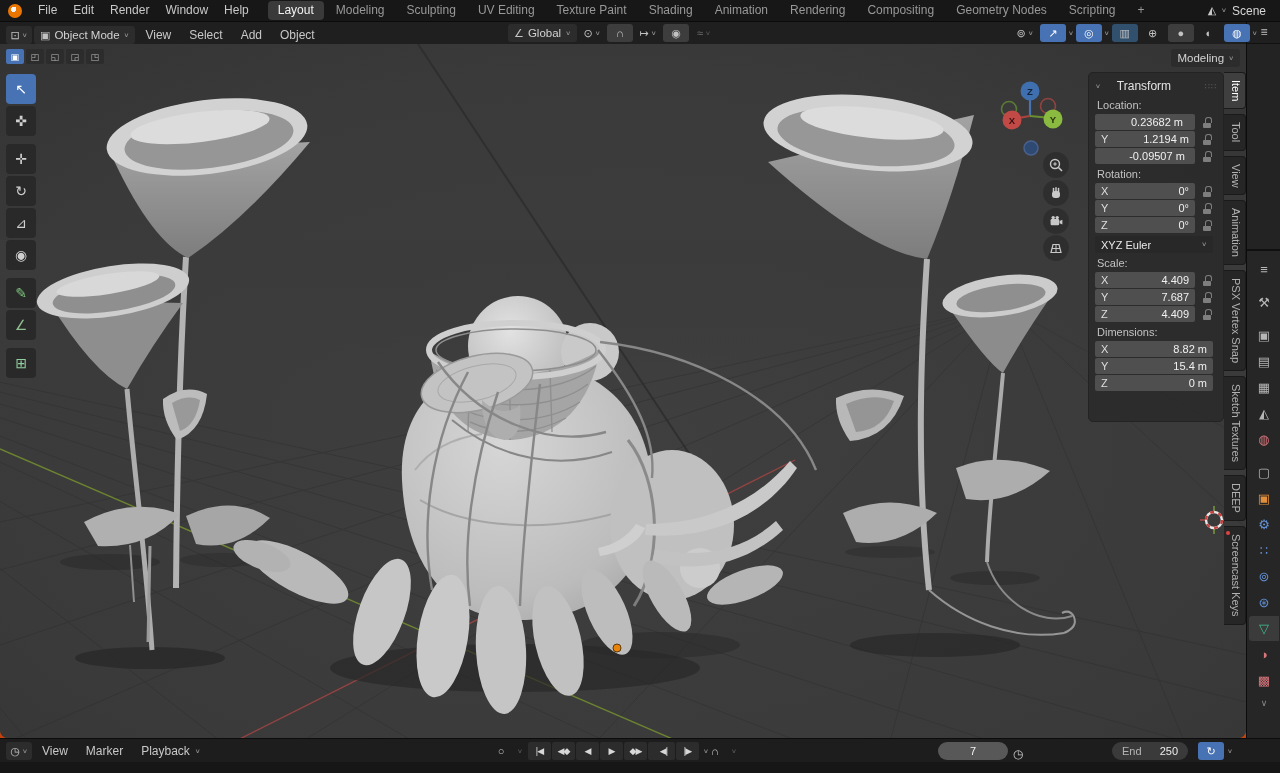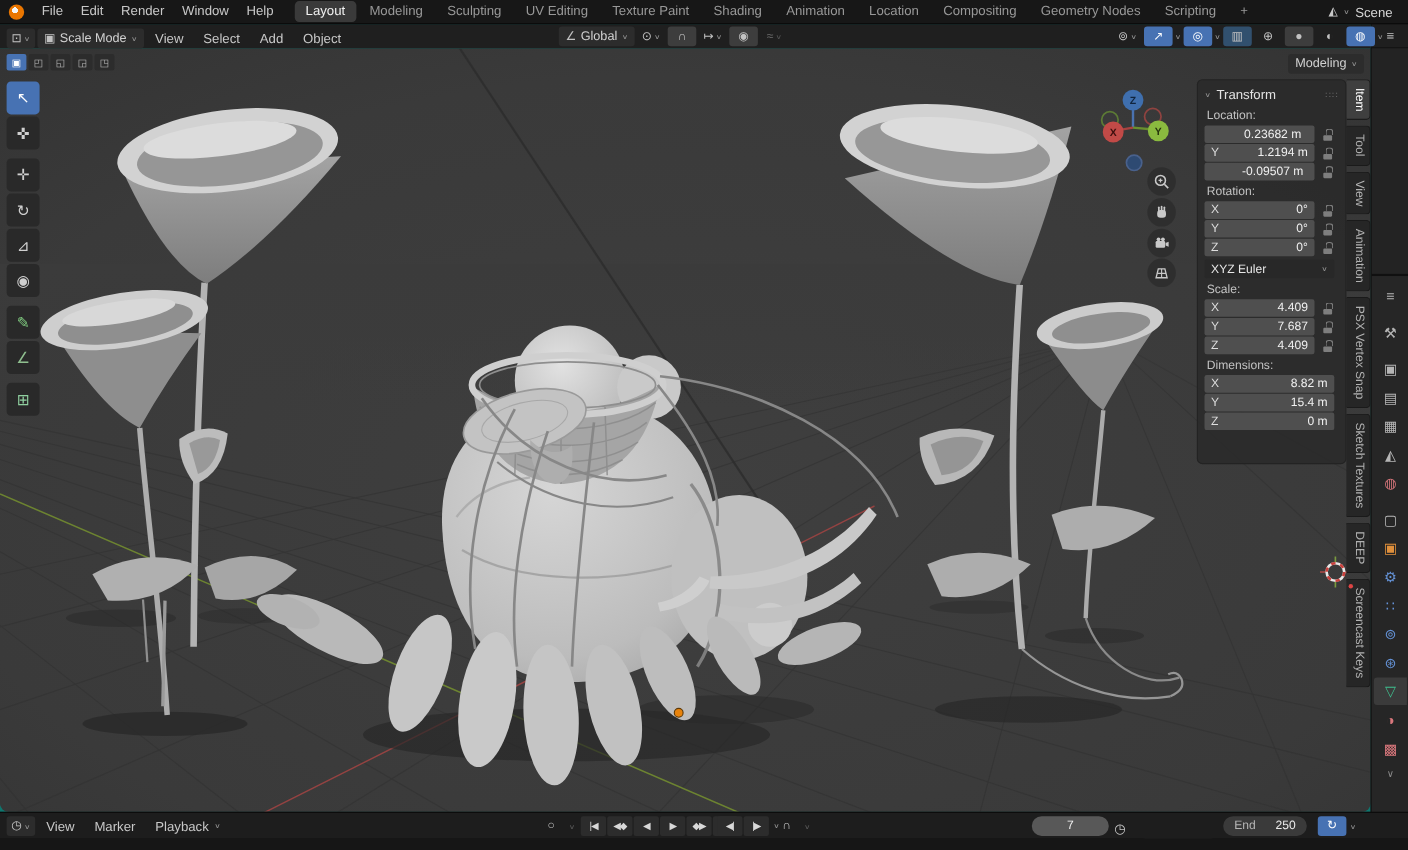--- a/index.html
+++ b/index.html
@@ -1,16 +1,16 @@
 <!DOCTYPE html>
 <html><head>
 <meta charset="utf-8">
 <style>
   html,body{margin:0;padding:0;background:#000;}
-  #app{position:relative;width:1280px;height:773px;background:#0f766e;font-family:"Liberation Sans",sans-serif;overflow:hidden;user-select:none;}
+  #app{position:relative;width:1280px;height:773px;background:#c2410c;font-family:"Liberation Sans",sans-serif;overflow:hidden;user-select:none;}
   
   .topbar{position:absolute;left:0;top:0;width:1280px;height:21px;background:#171717;border-bottom:1px solid #0b0b0b;display:flex;align-items:center;z-index:30;}
   .logo{width:14px;height:14px;border-radius:50%;background:radial-gradient(circle at 40% 38%,#f5f5f5 0 22%,#ea7600 23% 100%);margin:0 8px 0 8px;}
   .menu{padding:0 8px;font-size:12px;color:#c8c8c8;line-height:21px;}
   .tabs{display:flex;margin-left:10px;}
   .tab{padding:0 10px;font-size:12px;color:#989898;line-height:19px;border-radius:4px;margin:1px 1px;}
   .tab.active{background:#3a3a3a;color:#f2f2f2;}
   .scene-sel{margin-left:auto;display:flex;align-items:center;gap:5px;padding-right:14px;}
   .scene-sel .icon{font-size:11px;color:#c9c9c9;}
   .scene-label{font-size:12px;color:#d6d6d6;}
@@ -40,21 +40,21 @@
   .toolcol{position:absolute;left:6px;top:30px;display:flex;flex-direction:column;}
   .tool{width:30px;height:30px;background:rgba(40,40,40,.92);border-radius:4px;margin-bottom:2px;display:flex;align-items:center;justify-content:center;font-size:14px;color:#cfcfcf;}
   .tool.active{background:#4772b3;color:#fff;}
   .tgap{height:6px;}
   
   .options{position:absolute;right:6px;top:4px;}
   
   .navbtn{position:absolute;left:1043px;width:26px;height:26px;border-radius:50%;background:rgba(43,43,43,.75);display:flex;align-items:center;justify-content:center;}
   
   .npanel{position:absolute;left:1088px;top:28px;width:136px;height:350px;background:rgba(43,43,43,.97);border-radius:5px;border:1px solid #232323;box-sizing:border-box;padding:4px 6px;z-index:15;}
-  .np-head{display:flex;align-items:center;gap:5px;height:18px;}
+  .np-head{display:flex;align-items:center;gap:16px;height:18px;}
   .np-title{font-size:12px;color:#e2e2e2;flex:1;}
   .np-grip{font-size:8px;color:#6d6d6d;letter-spacing:1px;}
   .np-label{font-size:11px;color:#c2c2c2;margin:4px 0 3px 2px;}
   .frow{display:flex;align-items:center;margin-bottom:1px;}
   .field{background:#4f4f4f;border-radius:2px;height:16px;width:100px;display:flex;align-items:center;padding:0 6px;box-sizing:border-box;font-size:11px;}
   .field .fl{color:#dedede;width:12px;}
   .field .fv{color:#f0f0f0;margin-left:auto;}
   .field.center .fv{margin:0 auto;padding-left:12px;}
   .field.wide{width:118px;}
   .lock{width:10px;height:11px;position:relative;margin-left:8px;opacity:.75;}
@@ -102,42 +102,42 @@
     <div class="menu">Window</div>
     <div class="menu">Help</div>
     <div class="tabs">
       <div class="tab active">Layout</div>
       <div class="tab">Modeling</div>
       <div class="tab">Sculpting</div>
       <div class="tab">UV Editing</div>
       <div class="tab">Texture Paint</div>
       <div class="tab">Shading</div>
       <div class="tab">Animation</div>
-      <div class="tab">Location</div>
+      <div class="tab">Rendering</div>
       <div class="tab">Compositing</div>
       <div class="tab">Geometry Nodes</div>
       <div class="tab">Scripting</div>
       <div class="tab">+</div>
     </div>
     <div class="scene-sel">
       <span class="icon">◭</span>
       <span class="chev">∨</span>
       <span class="scene-label">Scene</span>
     </div>
   </div>
 
   <div class="vheader">
     <div class="hgroup" style="left:6px;">
       <div class="ibtn">
         <span class="icon">⊡</span>
         <span class="chev">∨</span>
       </div>
       <div class="btn">
         <span class="icon">▣</span>
-        <span>Scale Mode</span>
+        <span>Object Mode</span>
         <span class="chev">∨</span>
       </div>
       <div class="hmenu">View</div>
       <div class="hmenu">Select</div>
       <div class="hmenu">Add</div>
       <div class="hmenu">Object</div>
     </div>
     <div class="hgroup" style="left:508px;">
       <div class="btn">
         <span class="icon">∠</span>

